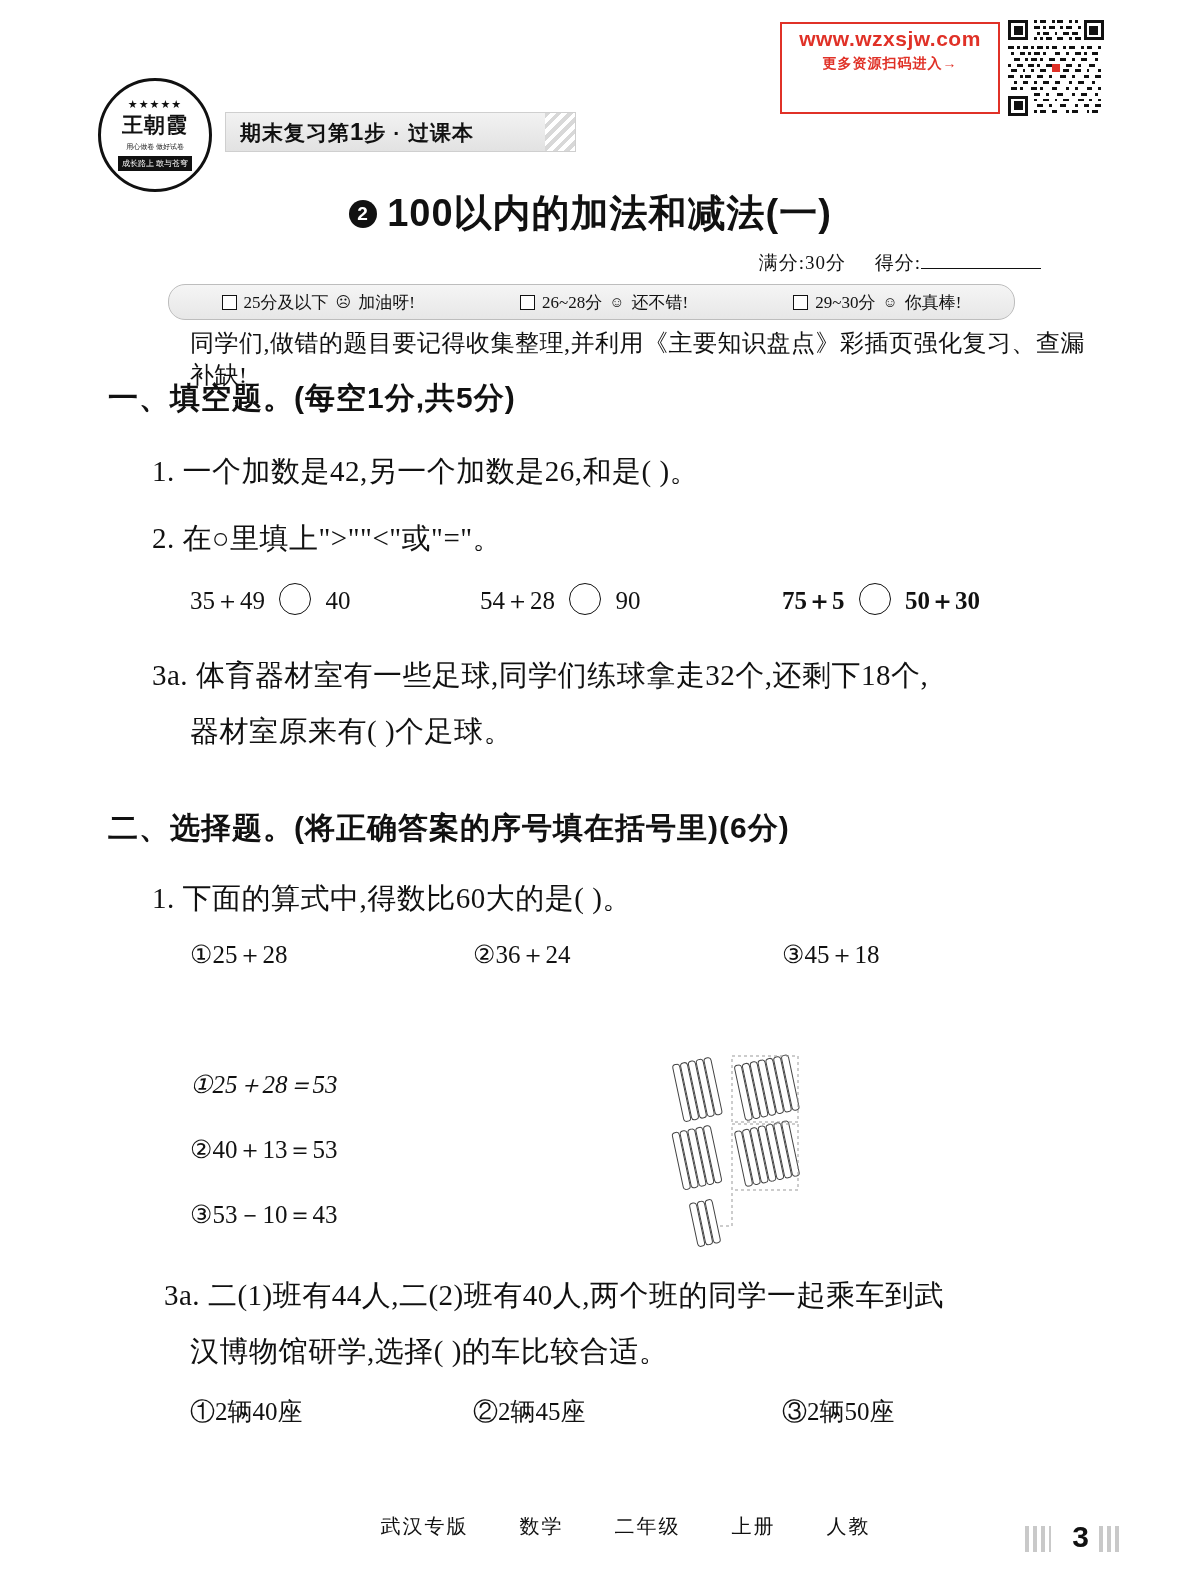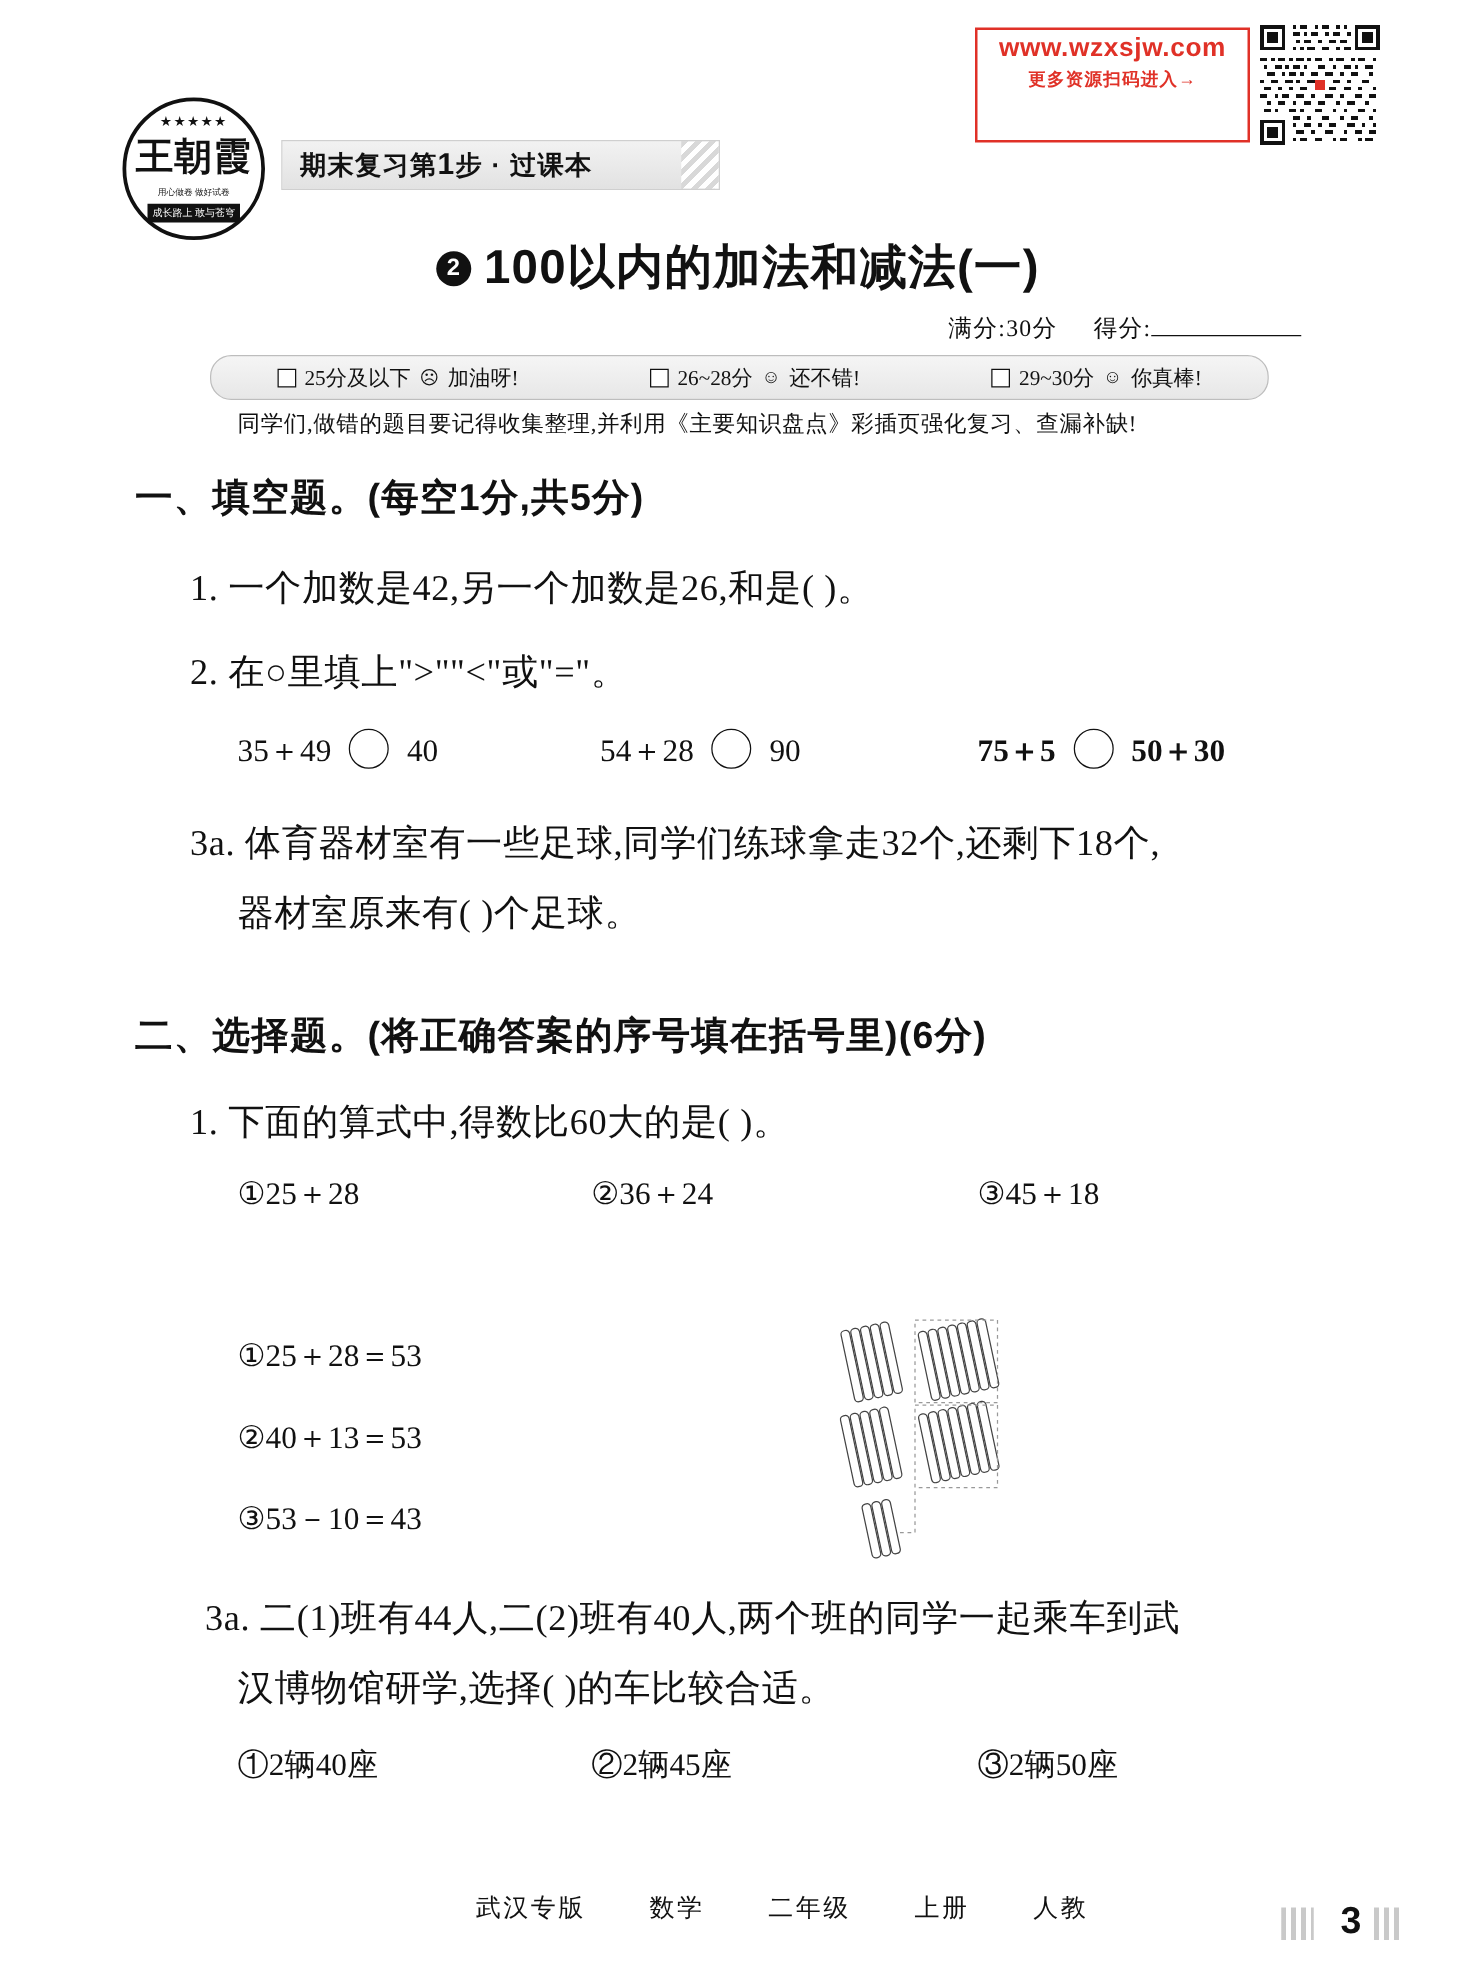--- a/index.html
+++ b/index.html
@@ -14,21 +14,21 @@
   .page { position:relative; width:1181px; height:1582px; }
 
   
   .brand-badge {
     position:absolute; left:98px; top:78px; width:108px; height:108px;
     border:3px solid #111; border-radius:50%;
     display:flex; flex-direction:column; align-items:center; justify-content:center;
     background:#fff;
   }
   .brand-badge .stars { font-size:11px; letter-spacing:1px; line-height:10px; color:#111; }
-  .brand-badge .bname { font-family:"Liberation Serif", serif; font-weight:bold; font-size:30px; letter-spacing:1px; margin-top:2px;}
+  .brand-badge .bname { font-family:"Liberation Serif", serif; font-weight:bold; font-size:21px; letter-spacing:1px; margin-top:2px;}
   .brand-badge .bsub { font-size:7px; letter-spacing:0px; margin-top:3px; color:#222;}
   .brand-badge .bbar { margin-top:4px; background:#111; color:#fff; font-size:8px; padding:2px 4px; white-space:nowrap;}
 
   .ribbon {
     position:absolute; left:225px; top:112px; width:345px; height:38px;
     background:linear-gradient(180deg,#f2f2f2,#e2e2e2);
     border:1px solid #cfcfcf;
     display:flex; align-items:center;
   }
   .ribbon .rtext {
@@ -77,21 +77,21 @@
     background:linear-gradient(180deg,#f5f5f5,#e7e7e7);
     border:1px solid #bdbdbd; border-radius:17px;
     display:flex; align-items:center; justify-content:space-around;
     font-size:17px;
   }
   .evalbar .item { display:flex; align-items:center; gap:7px; white-space:nowrap; }
   .evalbar .box { display:inline-block; width:13px; height:13px; border:1.5px solid #111; background:#fff; }
   .evalbar .face { font-size:15px; }
 
   .tipline {
-    position:absolute; left:190px; top:327px; width:900px; font-size:18px; letter-spacing:0.5px;
+    position:absolute; left:190px; top:327px; width:900px; font-size:24px; letter-spacing:0.5px;
   }
 
   
   .sec-title {
     position:absolute; font-family:"Liberation Sans", sans-serif; font-weight:bold; font-size:30px; letter-spacing:1px;
   }
   .q { position:absolute; font-size:29px; letter-spacing:0.5px; line-height:46px; }
   .opt-row { position:absolute; font-size:25px; }
 
   .ocircle {
@@ -357,21 +357,21 @@
   <div class="q" style="left:152px; top:875px;">
     <span>1.</span>
     <span>下面的算式中,得数比60大的是(        )。</span>
   </div>
 
   <div class="opt-row" style="left:190px; top:938px;">①25＋28</div>
   <div class="opt-row" style="left:473px; top:938px;">②36＋24</div>
   <div class="opt-row" style="left:782px; top:938px;">③45＋18</div>
 
 
-  <div class="opt-row" style="left:190px; top:1068px;">①25＋28＝53</div>
+  <div class="opt-row" style="left:190px; top:1068px;font-style:italic;">①25＋28＝53</div>
   <div class="opt-row" style="left:190px; top:1133px;">②40＋13＝53</div>
   <div class="opt-row" style="left:190px; top:1198px;">③53－10＝43</div>
 
   <svg class="sticks" viewBox="0 0 180 210">
     <g stroke="#444" stroke-width="1" fill="#fff">
 
       <g transform="rotate(-12 40 40)">
         <rect x="18" y="10" width="7" height="58" rx="3"></rect>
         <rect x="26" y="10" width="7" height="58" rx="3"></rect>
         <rect x="34" y="10" width="7" height="58" rx="3"></rect>

